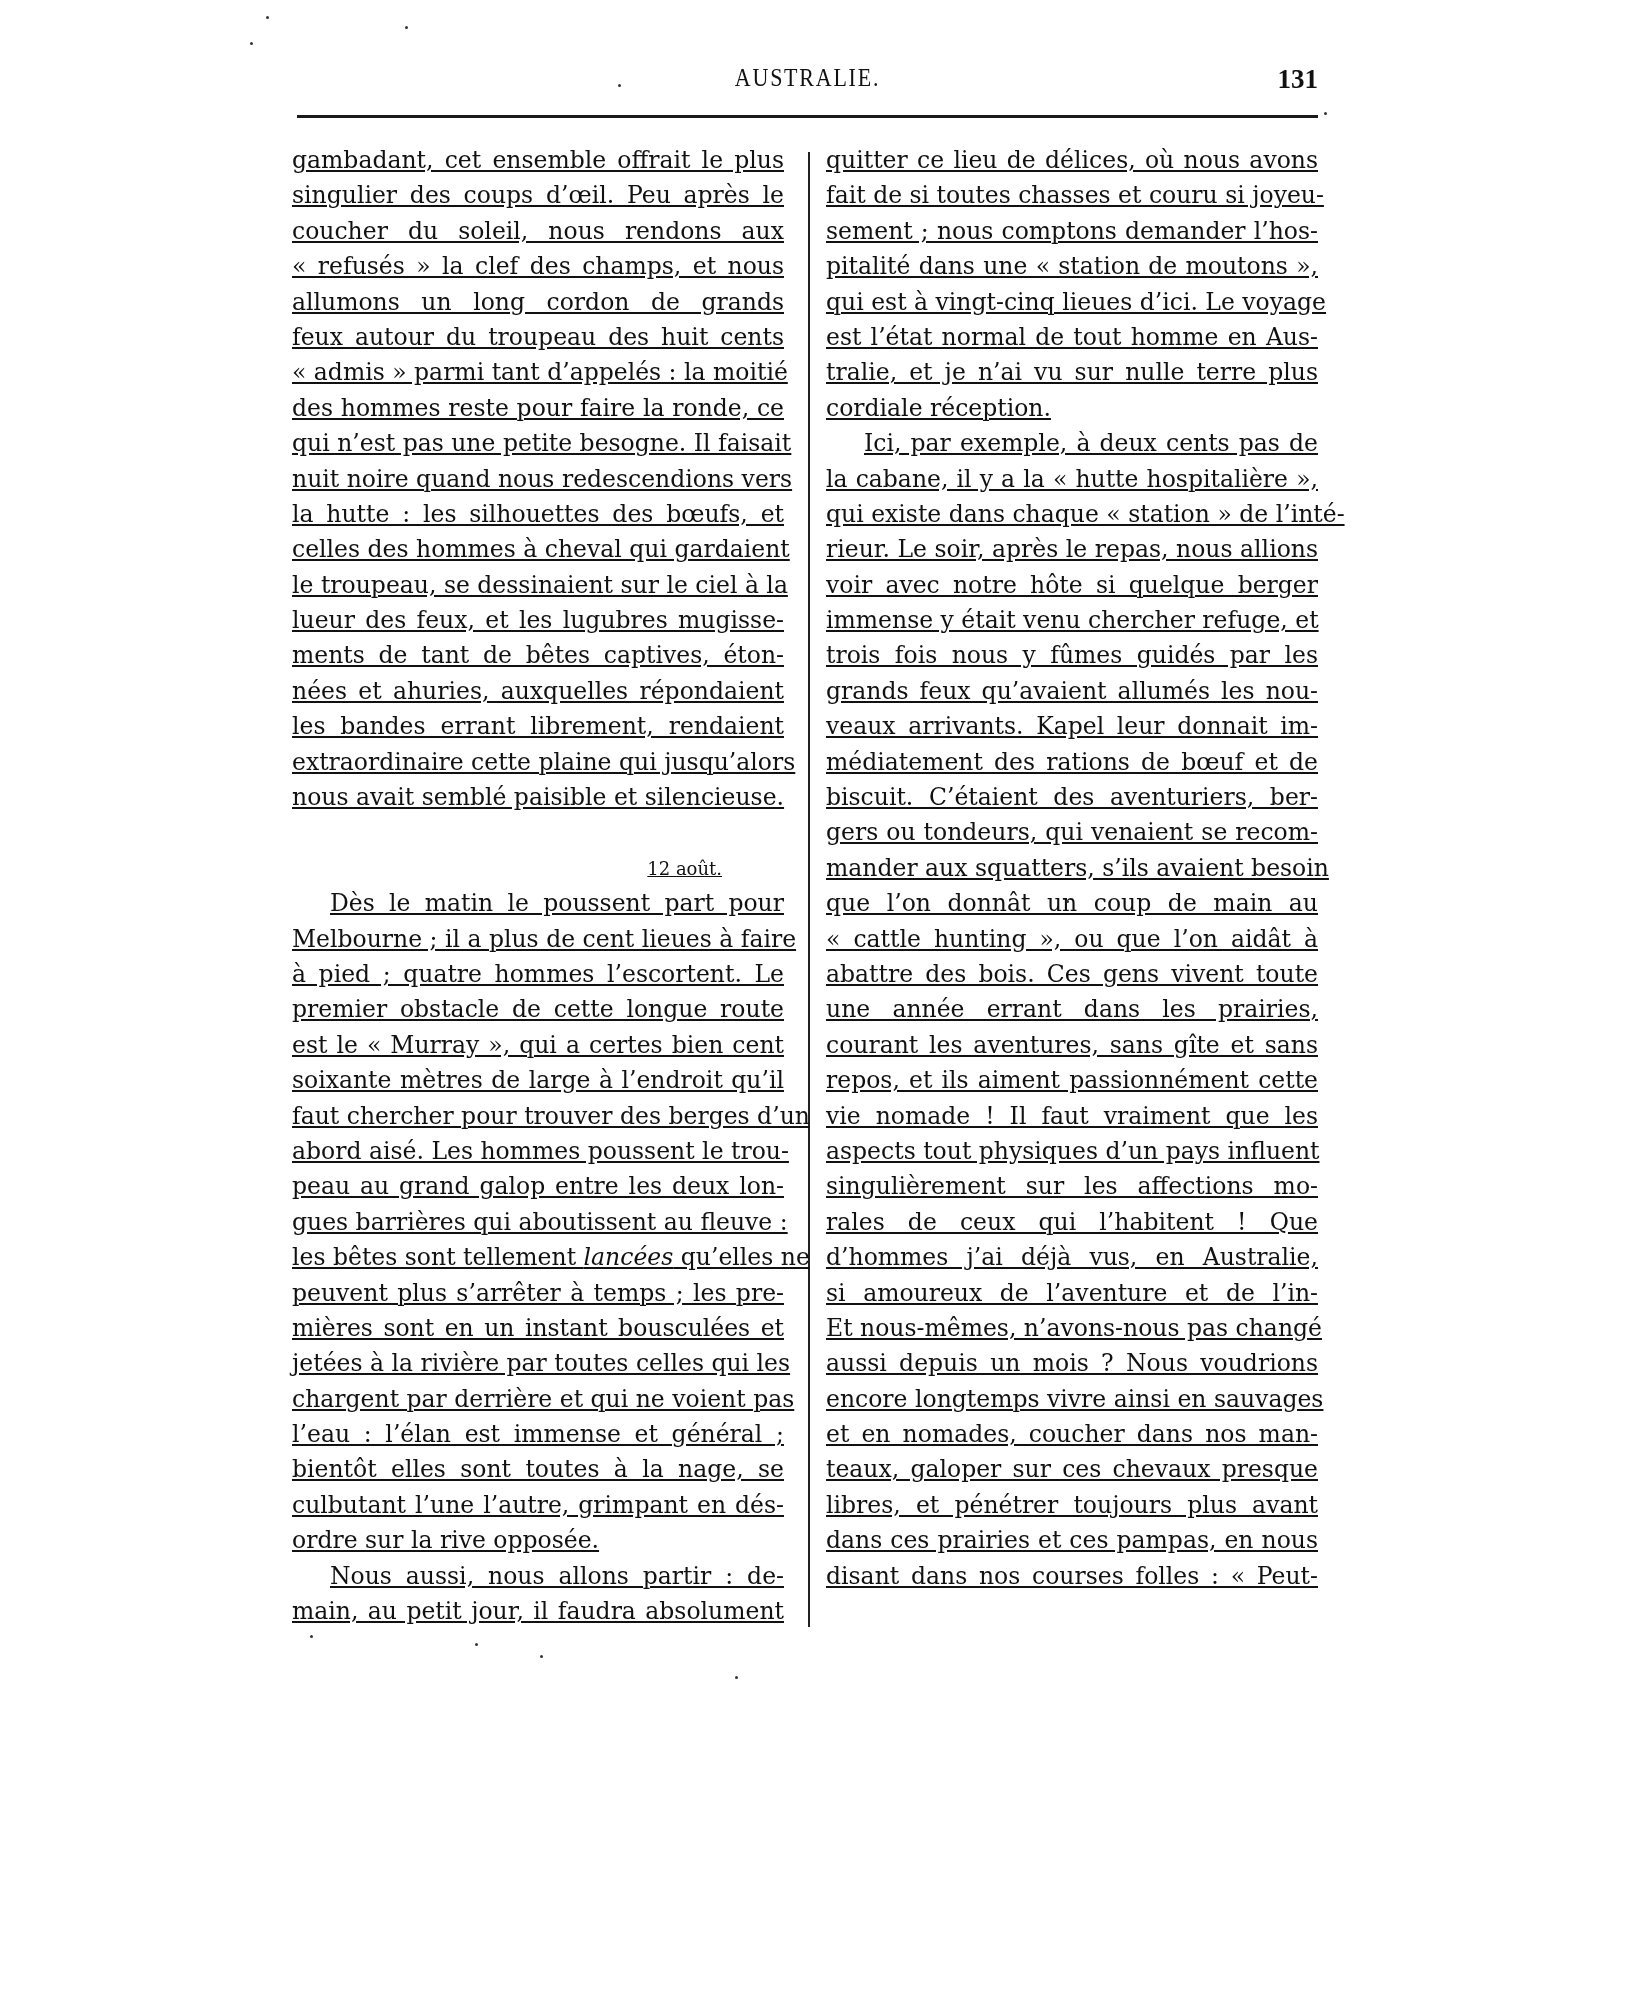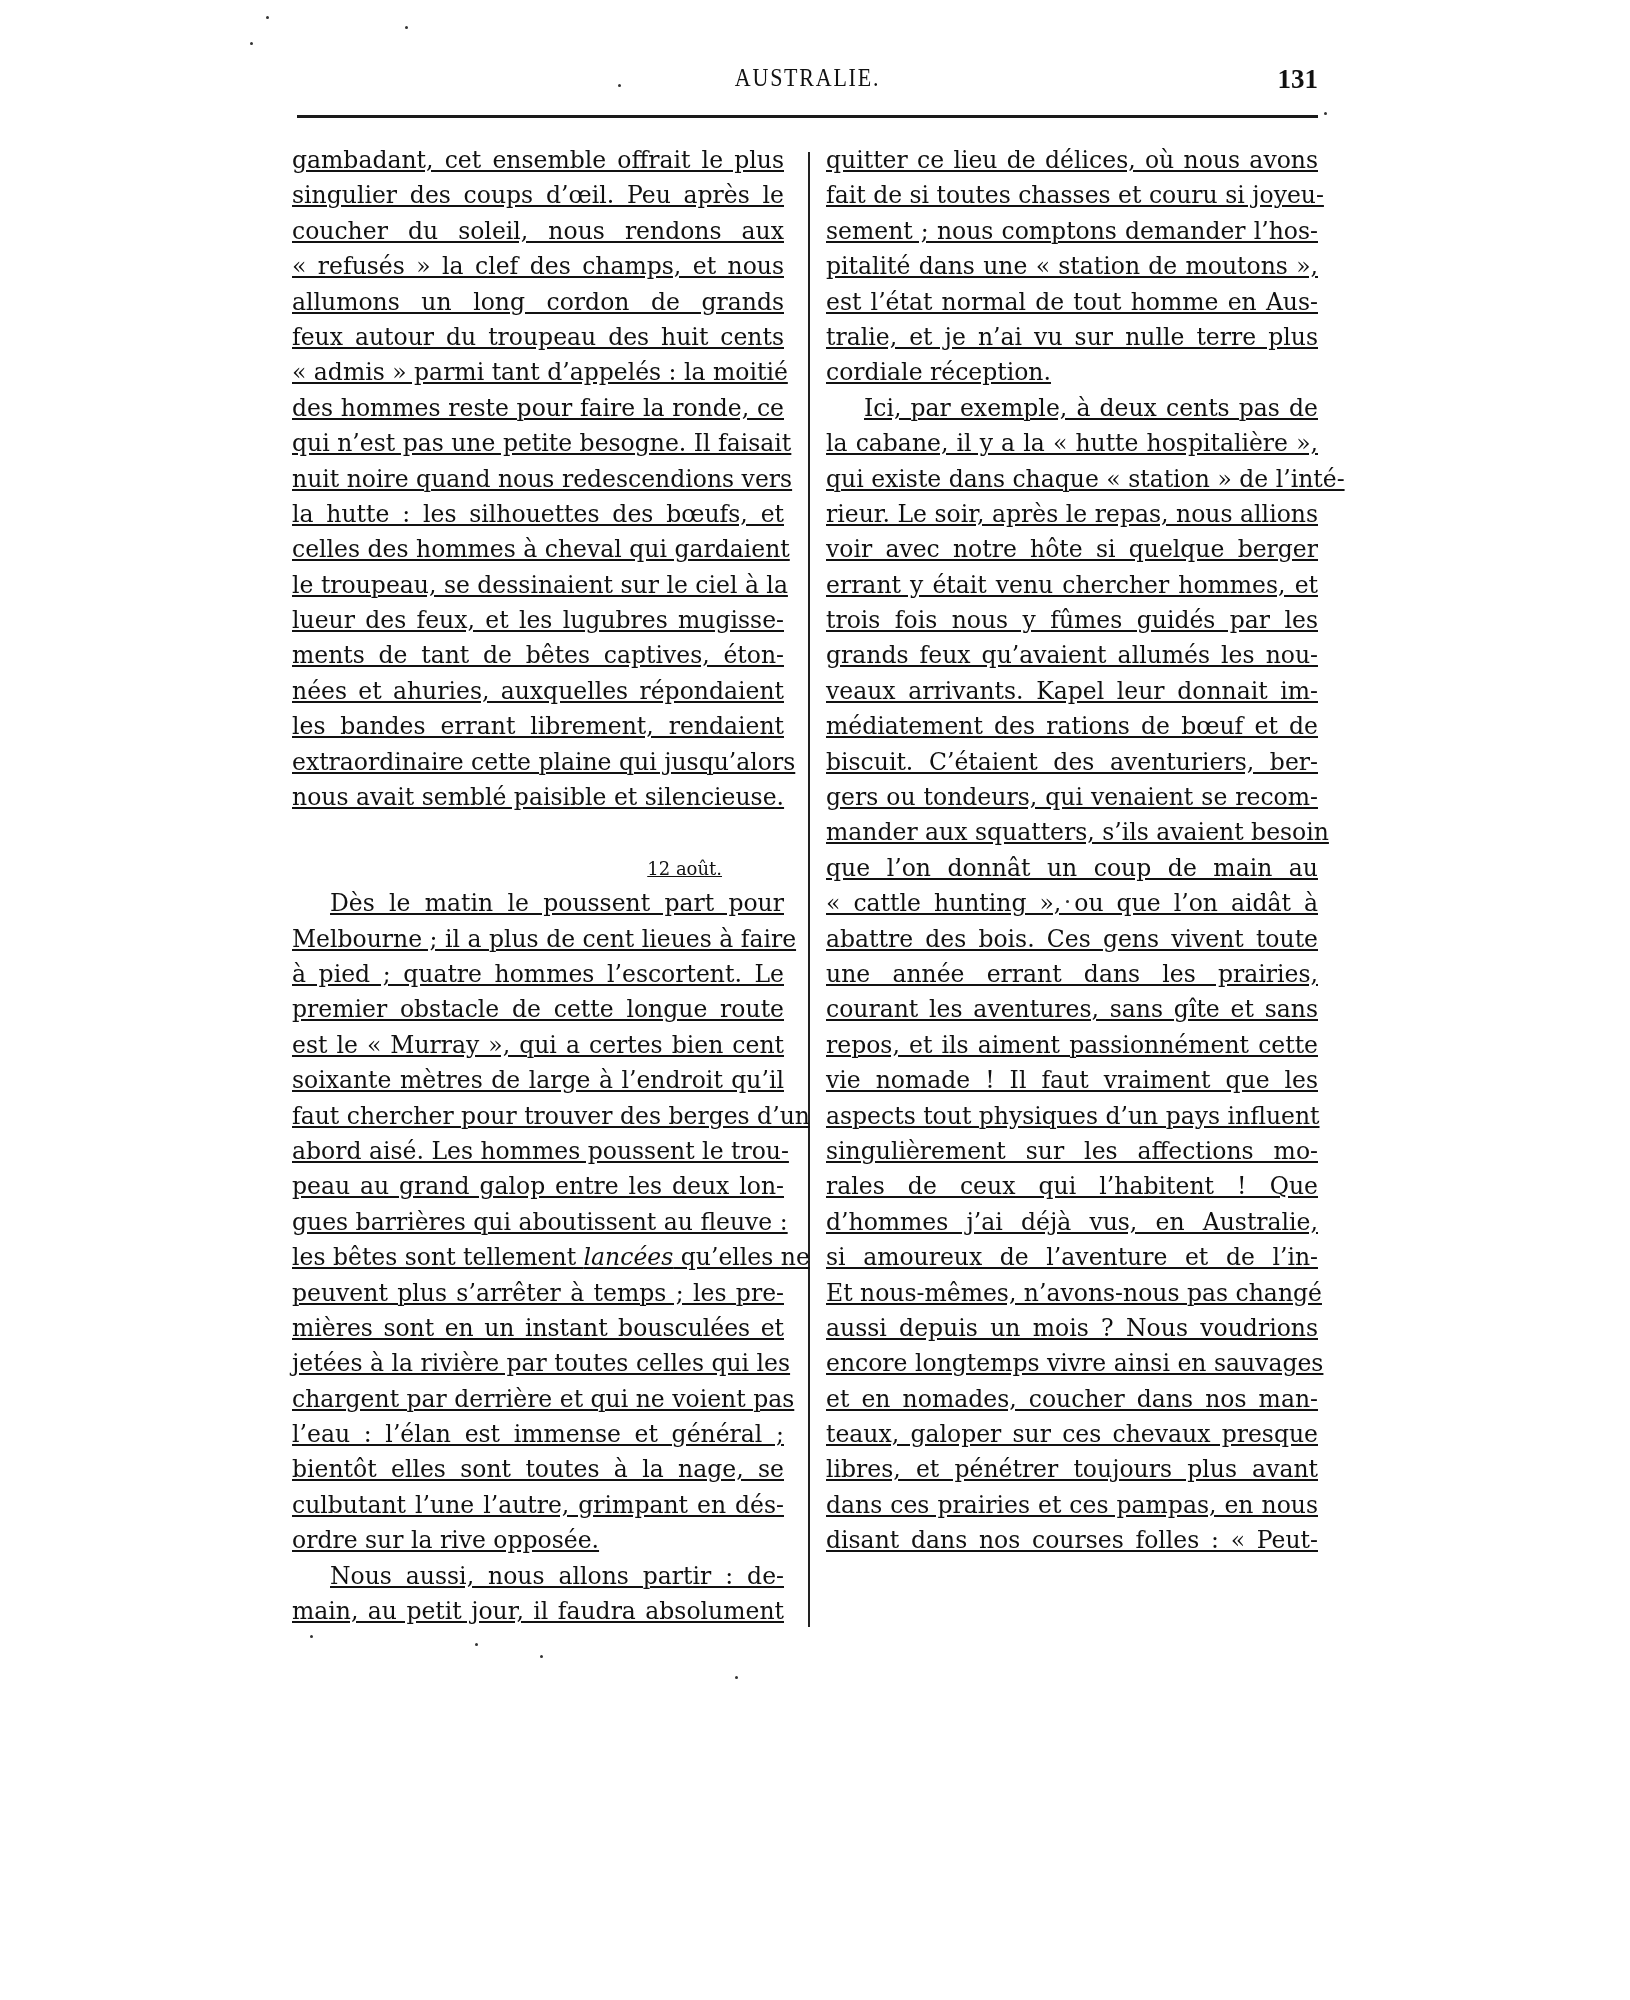--- a/index.html
+++ b/index.html
@@ -82,29 +82,30 @@
     <span class="line last">ordre sur la rive opposée.</span>
     <span class="line indent">Nous aussi, nous allons partir : de-</span>
     <span class="line">main, au petit jour, il faudra absolument</span>
   </div>
 
   <div class="column col-right">
     <span class="line">quitter ce lieu de délices, où nous avons</span>
     <span class="line">fait de si toutes chasses et couru si joyeu-</span>
     <span class="line">sement ; nous comptons demander l’hos-</span>
     <span class="line">pitalité dans une « station de moutons »,</span>
+    <span class="line">qui est à vingt-cinq lieues d’ici. Le voyage</span>
     <span class="line">est l’état normal de tout homme en Aus-</span>
     <span class="line">tralie, et je n’ai vu sur nulle terre plus</span>
     <span class="line last">cordiale réception.</span>
     <span class="line indent">Ici, par exemple, à deux cents pas de</span>
     <span class="line">la cabane, il y a la « hutte hospitalière »,</span>
     <span class="line">qui existe dans chaque « station » de l’inté-</span>
     <span class="line">rieur. Le soir, après le repas, nous allions</span>
     <span class="line">voir avec notre hôte si quelque berger</span>
-    <span class="line">errant y était venu chercher hommes, et</span>
+    <span class="line">immense y était venu chercher refuge, et</span>
     <span class="line">trois fois nous y fûmes guidés par les</span>
     <span class="line">grands feux qu’avaient allumés les nou-</span>
     <span class="line">veaux arrivants. Kapel leur donnait im-</span>
     <span class="line">médiatement des rations de bœuf et de</span>
     <span class="line">biscuit. C’étaient des aventuriers, ber-</span>
     <span class="line">gers ou tondeurs, qui venaient se recom-</span>
     <span class="line">mander aux squatters, s’ils avaient besoin</span>
     <span class="line">que l’on donnât un coup de main au</span>
     <span class="line">« cattle hunting », ou que l’on aidât à</span>
     <span class="line">abattre des bois. Ces gens vivent toute</span>

